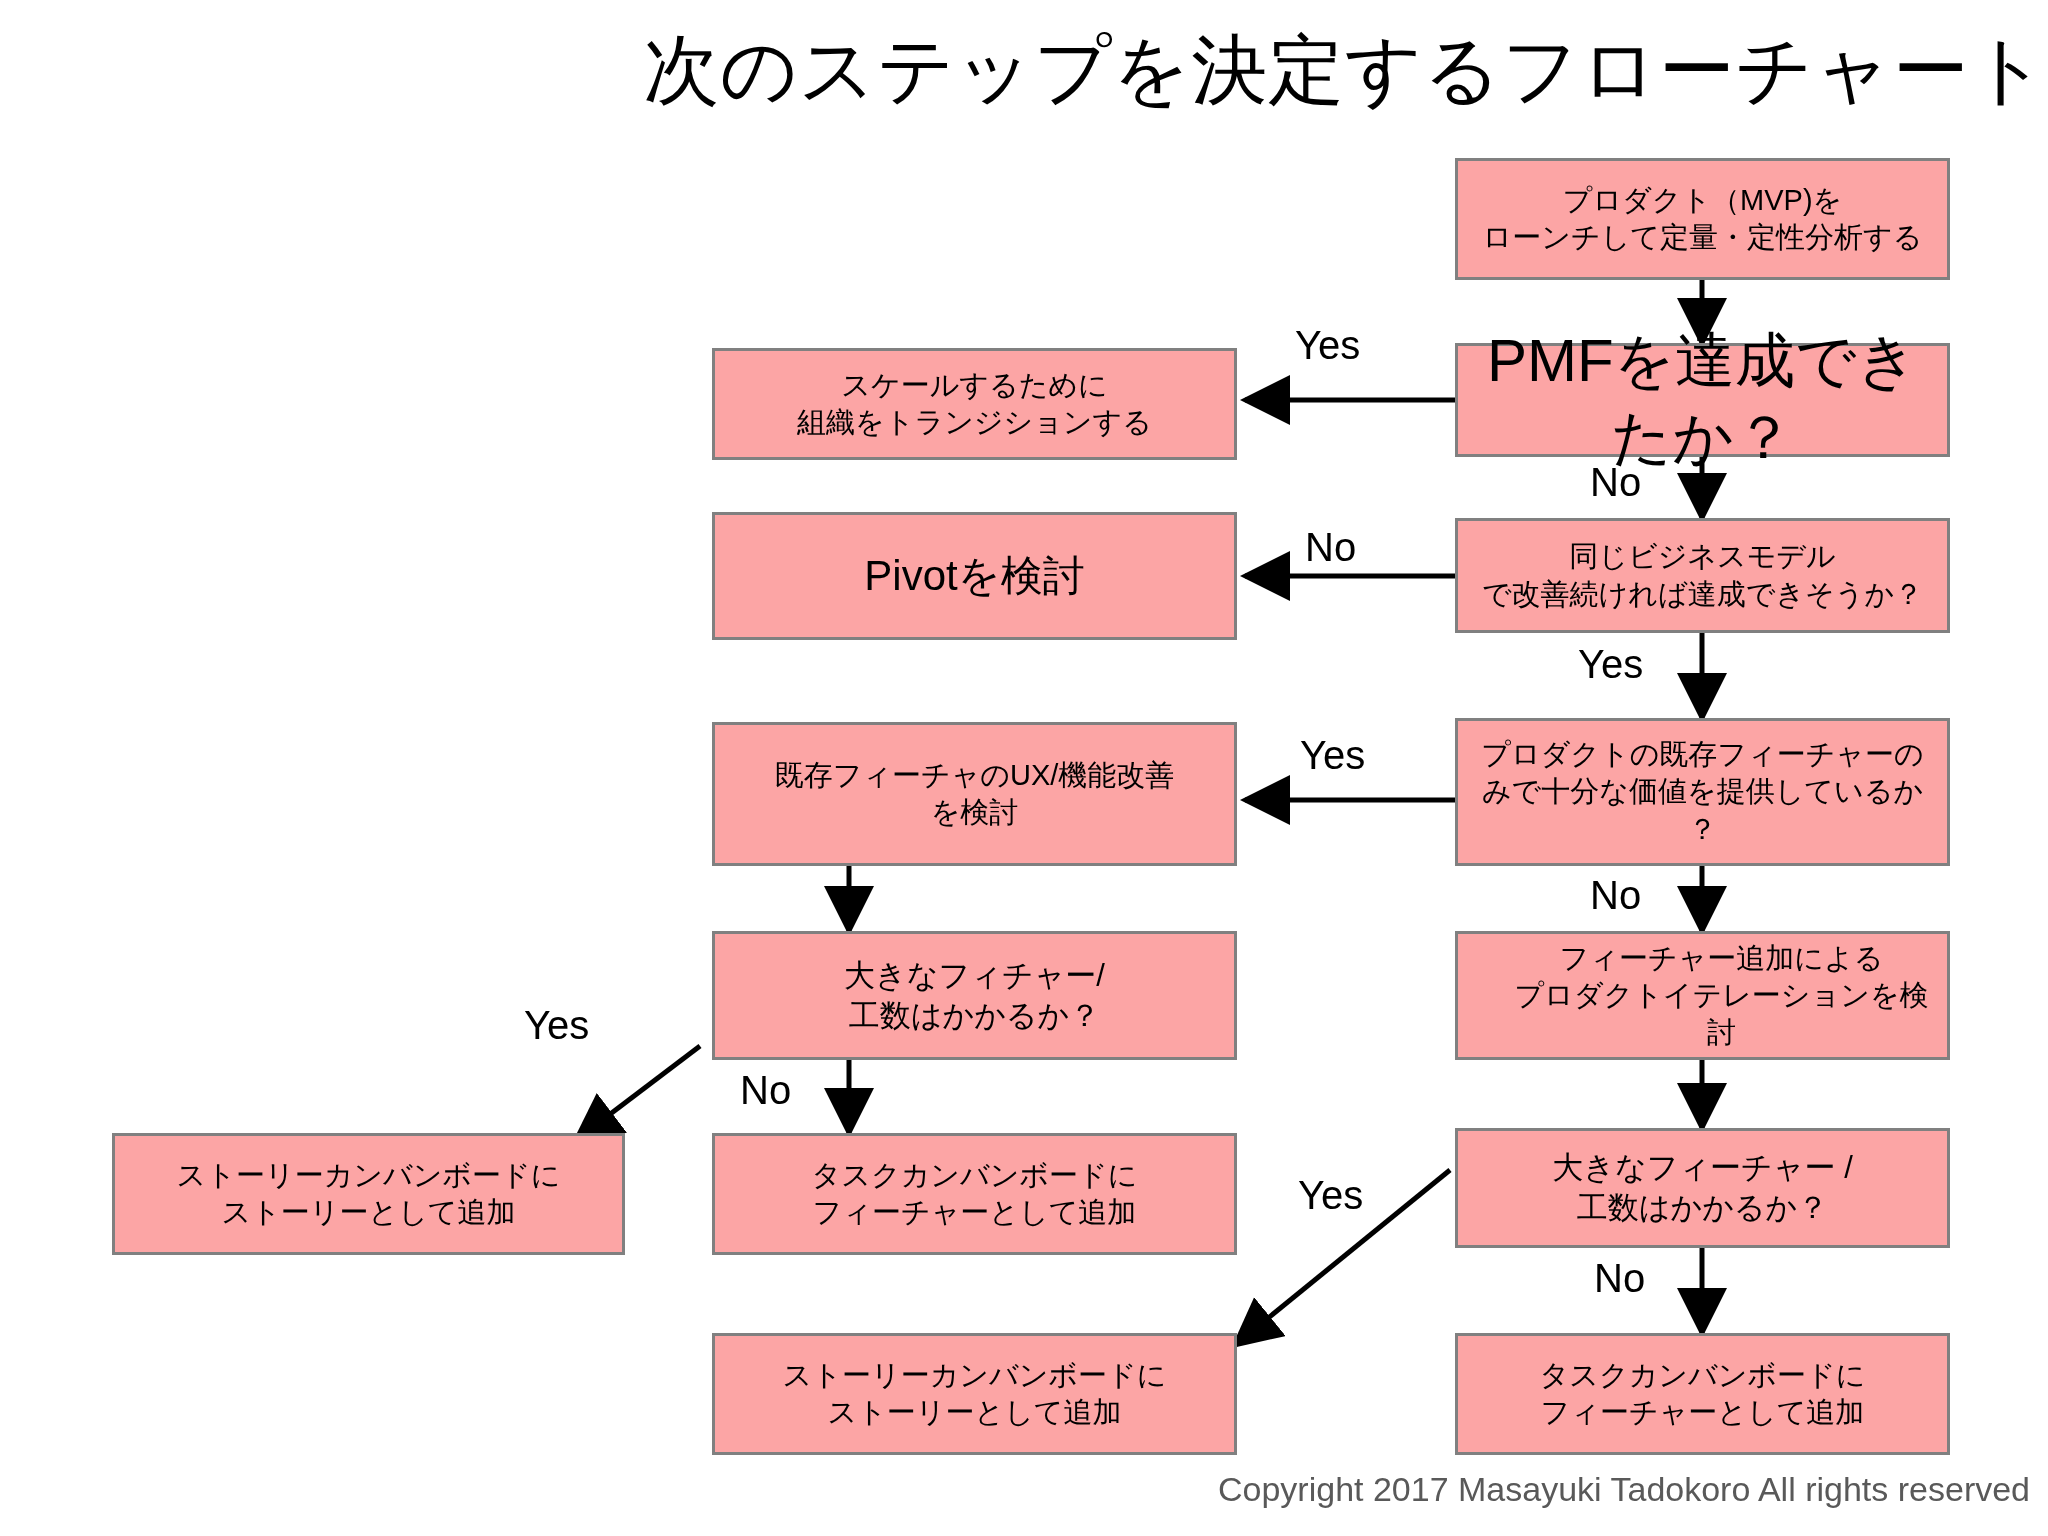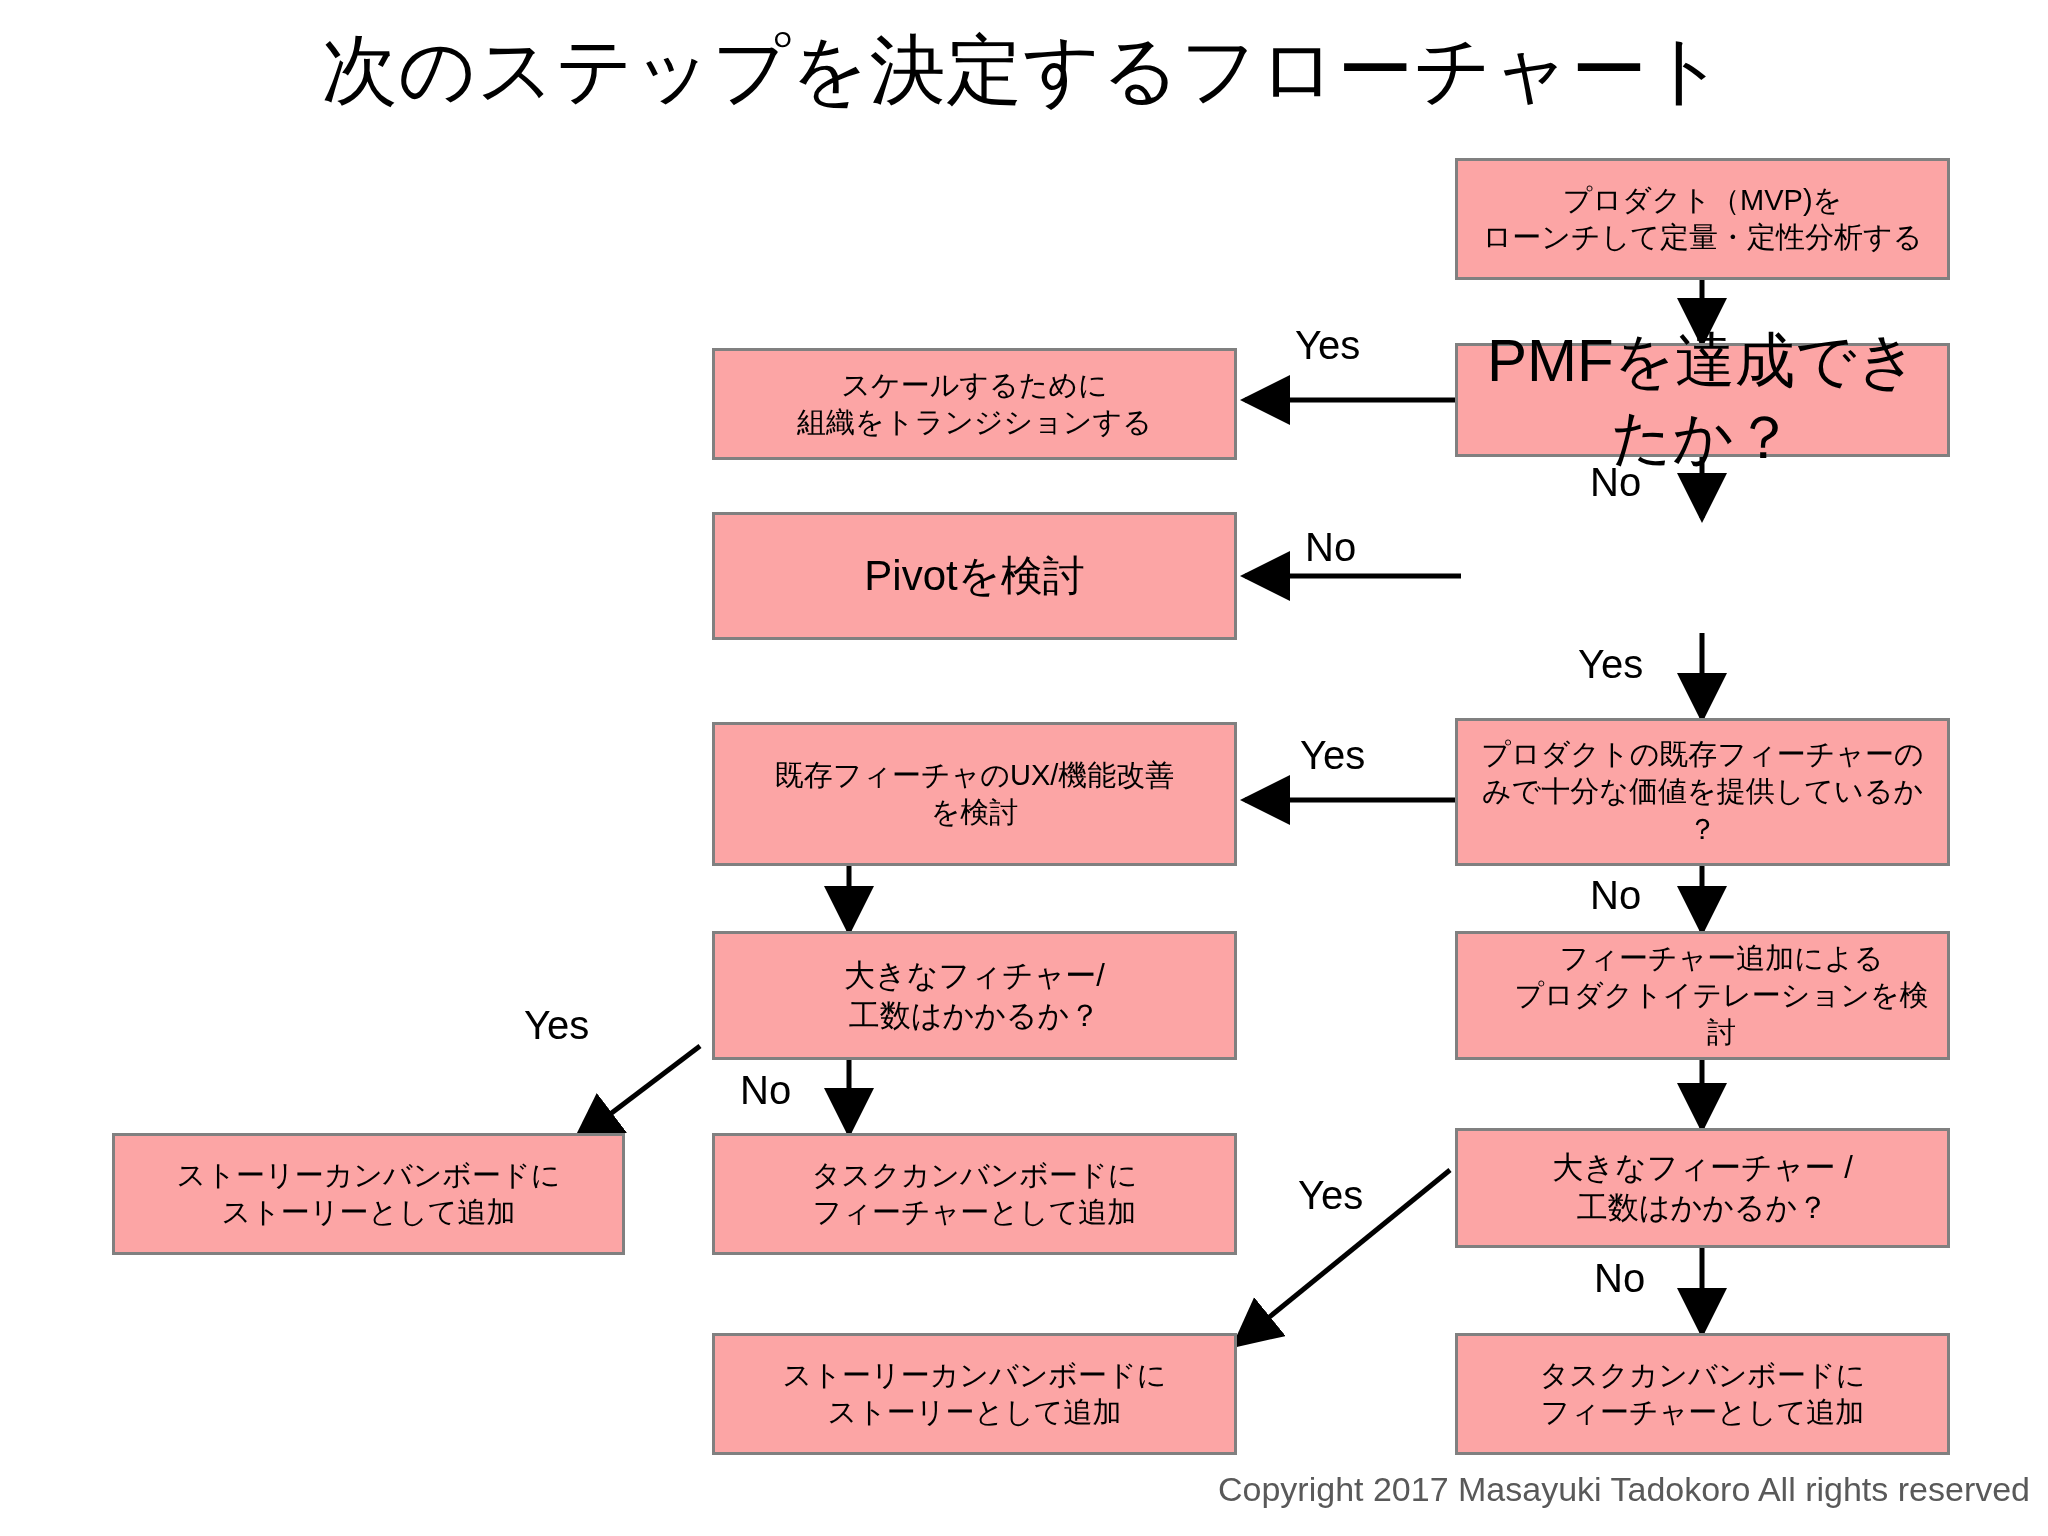--- a/index.html
+++ b/index.html
@@ -25,21 +25,21 @@
     top: 0;
     width: 2048px;
     height: 1536px;
     pointer-events: none;
   }
   .title {
     position: absolute;
     left: 0;
     top: 28px;
     width: 2048px;
-    text-align: center;
+    text-align: right;
     font-size: 76px;
     line-height: 1.1;
     letter-spacing: 0.01em;
     font-weight: 400;
     color: #000000;
     white-space: nowrap;
   }
   .node {
     position: absolute;
     box-sizing: border-box;
@@ -125,20 +125,24 @@
   <div class="node" style="left:1455px; top:343px; width:495px; height:114px;">
     <span class="txt fs-huge">PMFを達成できたか？</span>
   </div>
   <div class="node" style="left:712px; top:348px; width:525px; height:112px;">
     <span class="txt fs-small">スケールするために
 組織をトランジションする</span>
   </div>
   <div class="edge-label" style="left:1295px; top:325px;">Yes</div>
   <div class="edge-label" style="left:1590px; top:462px;">No</div>
 
+  <div class="node" style="left:1455px; top:518px; width:495px; height:115px;">
+    <span class="txt fs-small">同じビジネスモデル
+で改善続ければ達成できそうか？</span>
+  </div>
   <div class="node" style="left:712px; top:512px; width:525px; height:128px;">
     <span class="txt fs-big">Pivotを検討</span>
   </div>
   <div class="edge-label" style="left:1305px; top:527px;">No</div>
   <div class="edge-label" style="left:1578px; top:644px;">Yes</div>
 
   <div class="node" style="left:1455px; top:718px; width:495px; height:148px;">
     <span class="txt fs-small">プロダクトの既存フィーチャーの
 みで十分な価値を提供しているか
 ？</span>

